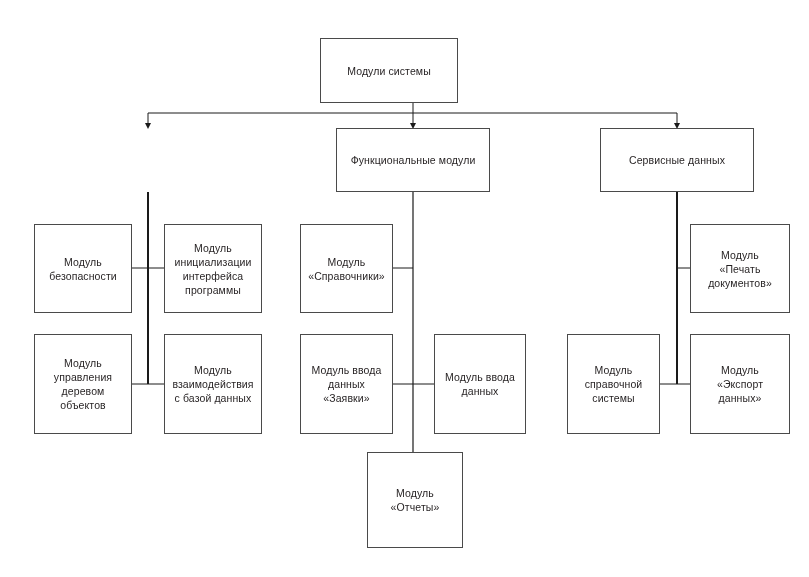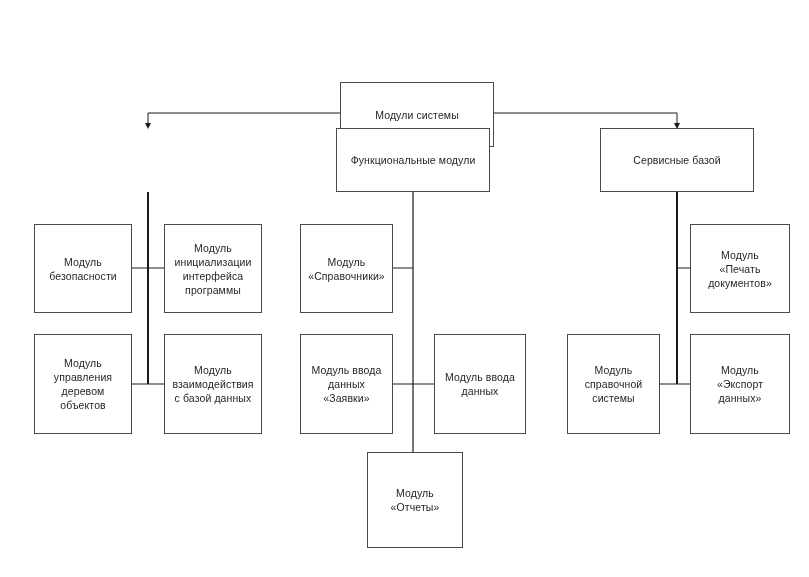--- a/index.html
+++ b/index.html
@@ -38,21 +38,21 @@
     font-size: 10.5px;
     line-height: 14px;
     letter-spacing: 0.1px;
     z-index: 2;
   }
   .node .label {
     display: block;
     padding: 0 3px;
     white-space: pre-line;
   }
-  .node.root      { left: 340px; top: 38px;  width: 154px; height: 65px; margin-top: 44px; }
+  .node.root      { left: 320px; top: 38px;  width: 138px; height: 65px; }
   .node.lvl2a     { left: 72px;  top: 128px; width: 153px; height: 64px; }
   .node.lvl2b     { left: 336px; top: 128px; width: 154px; height: 64px; }
   .node.lvl2c     { left: 600px; top: 128px; width: 154px; height: 64px; }
 
   .node.l3a       { left: 34px;  top: 224px; width: 98px;  height: 89px; }
   .node.l3b       { left: 164px; top: 224px; width: 98px;  height: 89px; }
   .node.l3c       { left: 34px;  top: 334px; width: 98px;  height: 100px; }
   .node.l3d       { left: 164px; top: 334px; width: 98px;  height: 100px; }
 
   .node.m3a       { left: 300px; top: 224px; width: 93px;  height: 89px; }
@@ -98,21 +98,21 @@
   </svg>
 
   <div class="node root">
     <span class="label">Модули системы</span>
   </div>
 
   <div class="node lvl2b">
     <span class="label">Функциональные модули</span>
   </div>
   <div class="node lvl2c">
-    <span class="label">Сервисные базой</span>
+    <span class="label">Сервисные данных</span>
   </div>
 
   <div class="node l3a">
     <span class="label">Модуль
 безопасности</span>
   </div>
   <div class="node l3b">
     <span class="label">Модуль
 инициализации
 интерфейса

